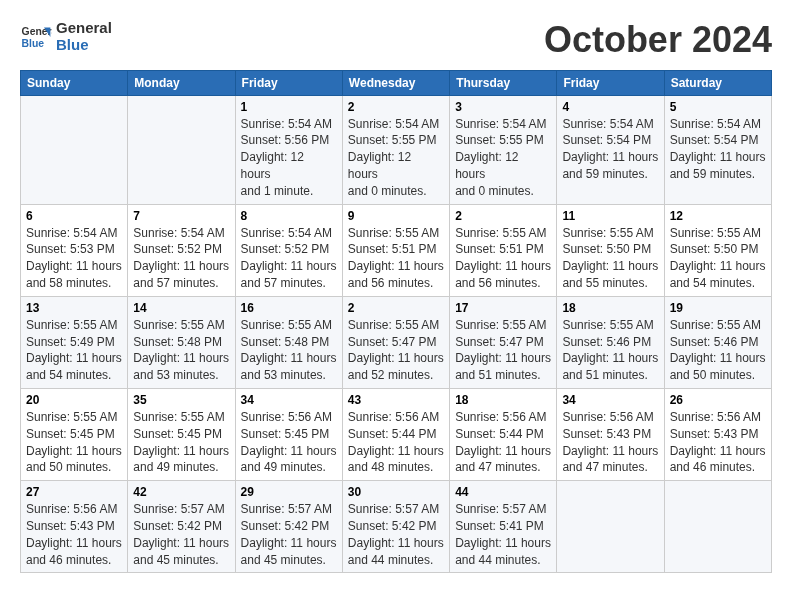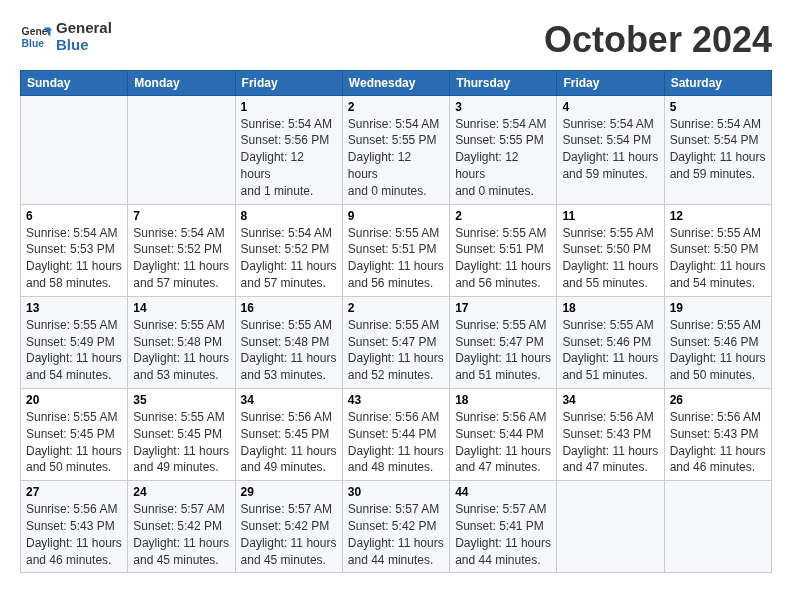--- a/index.html
+++ b/index.html
@@ -316,21 +316,21 @@
       </tr>
       <tr>
         <td>
           <span class="day-num">27</span>
           <div class="day-info" style="white-space: pre-line;">Sunrise: 5:56 AM
 Sunset: 5:43 PM
 Daylight: 11 hours
 and 46 minutes.</div>
         </td>
         <td>
-          <span class="day-num">24</span>
+          <span class="day-num">42</span>
           <div class="day-info" style="white-space: pre-line;">Sunrise: 5:57 AM
 Sunset: 5:42 PM
 Daylight: 11 hours
 and 45 minutes.</div>
         </td>
         <td>
           <span class="day-num">29</span>
           <div class="day-info" style="white-space: pre-line;">Sunrise: 5:57 AM
 Sunset: 5:42 PM
 Daylight: 11 hours

